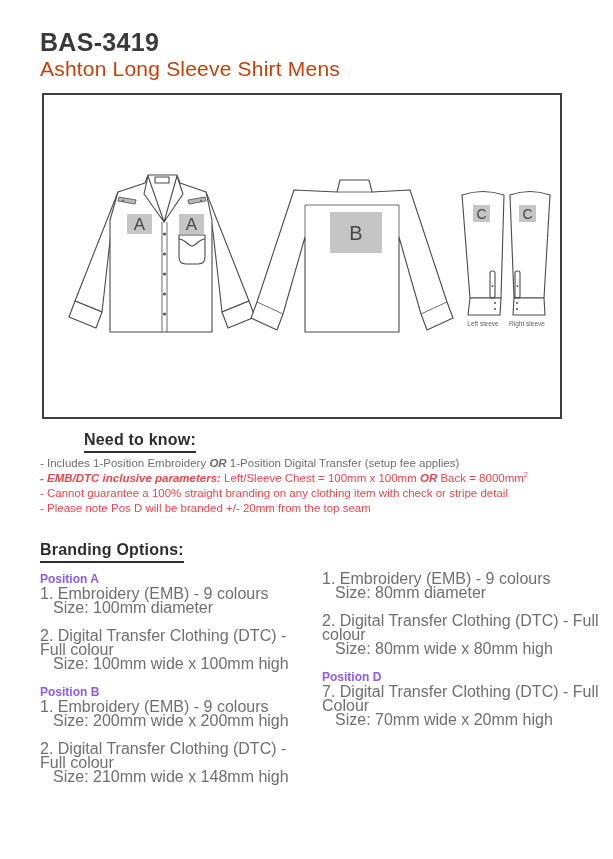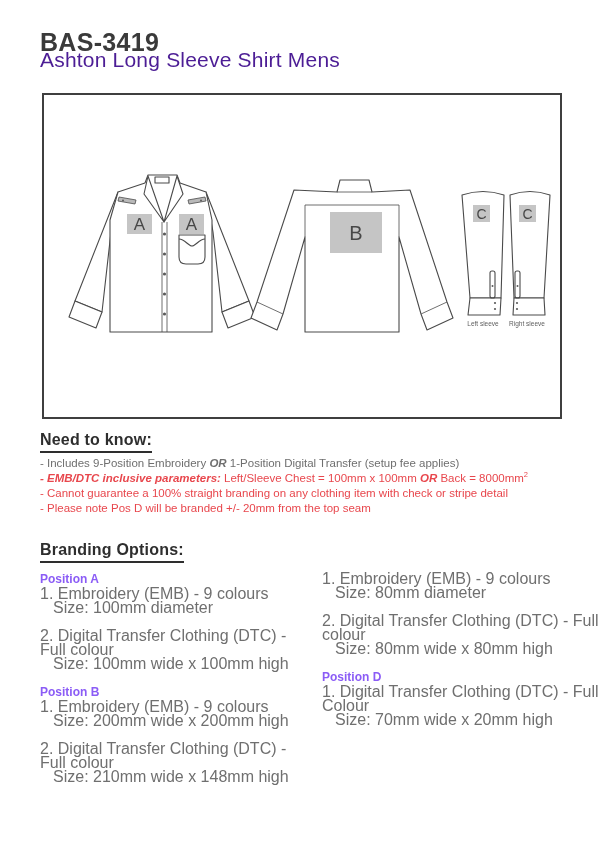--- a/index.html
+++ b/index.html
@@ -6,36 +6,36 @@
   .page{
     position:relative;width:609px;height:859px;background:#ffffff;overflow:hidden;
     font-family:"Liberation Sans", sans-serif;
   }
   
   .sku{
     position:absolute;left:40px;top:28px;
     font-size:25px;font-weight:bold;color:#3a3a3a;letter-spacing:.3px;
   }
   .product{
-    position:absolute;left:40px;top:48px;
-    font-size:21px;color:#4c1d95;letter-spacing:.2px;
+    position:absolute;left:40px;top:57px;
+    font-size:21px;color:#c2410c;letter-spacing:.2px;
   }
   
   .diagram-box{
     position:absolute;left:42px;top:93px;width:516px;height:322px;
     border:2px solid #3f3f3f;background:#ffffff;
   }
   .diagram-box svg{position:absolute;left:0;top:0;}
   
   .section-heading{
     position:absolute;left:40px;
     font-size:16px;font-weight:bold;color:#2e2e2e;
     border-bottom:2px solid #2e2e2e;padding-bottom:2px;letter-spacing:.2px;
   }
-  .ntk-heading{top:431px;}
+  .ntk-heading{top:431px;margin-left:44px;}
   .bo-heading{top:541px;}
   
   .ntk-list{
     position:absolute;left:40px;top:456px;width:540px;
     font-size:11.5px;line-height:15px;color:#6f6f6f;
   }
   .red{color:#e8474d;}
   .b{font-weight:bold;font-style:italic;}
   .ntk-list sup{font-size:7.5px;vertical-align:super;line-height:0;}
   
@@ -158,21 +158,21 @@
           <text class="pos-letter" x="483.5" y="124" font-size="14" text-anchor="middle">C</text>
         </g>
         <text class="sleeve-caption" x="483" y="231" text-anchor="middle">Right sleeve</text>
       </g>
     </svg>
   </div>
 
   <div class="section-heading ntk-heading">Need to know:</div>
 
   <div class="ntk-list">
-    <div><span>- Includes 9-Position Embroidery </span><span class="b">OR</span><span> 1-Position Digital Transfer (setup fee applies)</span></div>
+    <div><span>- Includes 1-Position Embroidery </span><span class="b">OR</span><span> 1-Position Digital Transfer (setup fee applies)</span></div>
     <div class="red"><span class="b">- EMB/DTC inclusive parameters:</span><span> Left/Sleeve Chest = 100mm x 100mm </span><span class="b">OR</span><span> Back = 8000mm</span><sup>2</sup></div>
     <div class="red">- Cannot guarantee a 100% straight branding on any clothing item with check or stripe detail</div>
     <div class="red">- Please note Pos D will be branded +/- 20mm from the top seam</div>
   </div>
 
   <div class="section-heading bo-heading">Branding Options:</div>
 
   <div class="col col-left">
     <div class="pos-block">
       <div class="pos-heading">Position A</div>
@@ -205,19 +205,19 @@
         <div class="size">Size: 80mm diameter</div>
       </div>
       <div class="opt">
         <div>2. Digital Transfer Clothing (DTC) - Full colour</div>
         <div class="size">Size: 80mm wide x 80mm high</div>
       </div>
     </div>
     <div class="pos-block">
       <div class="pos-heading">Position D</div>
       <div class="opt">
-        <div>1. Digital Transfer Clothing (DTC) - Full Colour</div>
+        <div>7. Digital Transfer Clothing (DTC) - Full Colour</div>
         <div class="size">Size: 70mm wide x 20mm high</div>
       </div>
     </div>
   </div>
 
 </div>
 
 </body></html>

